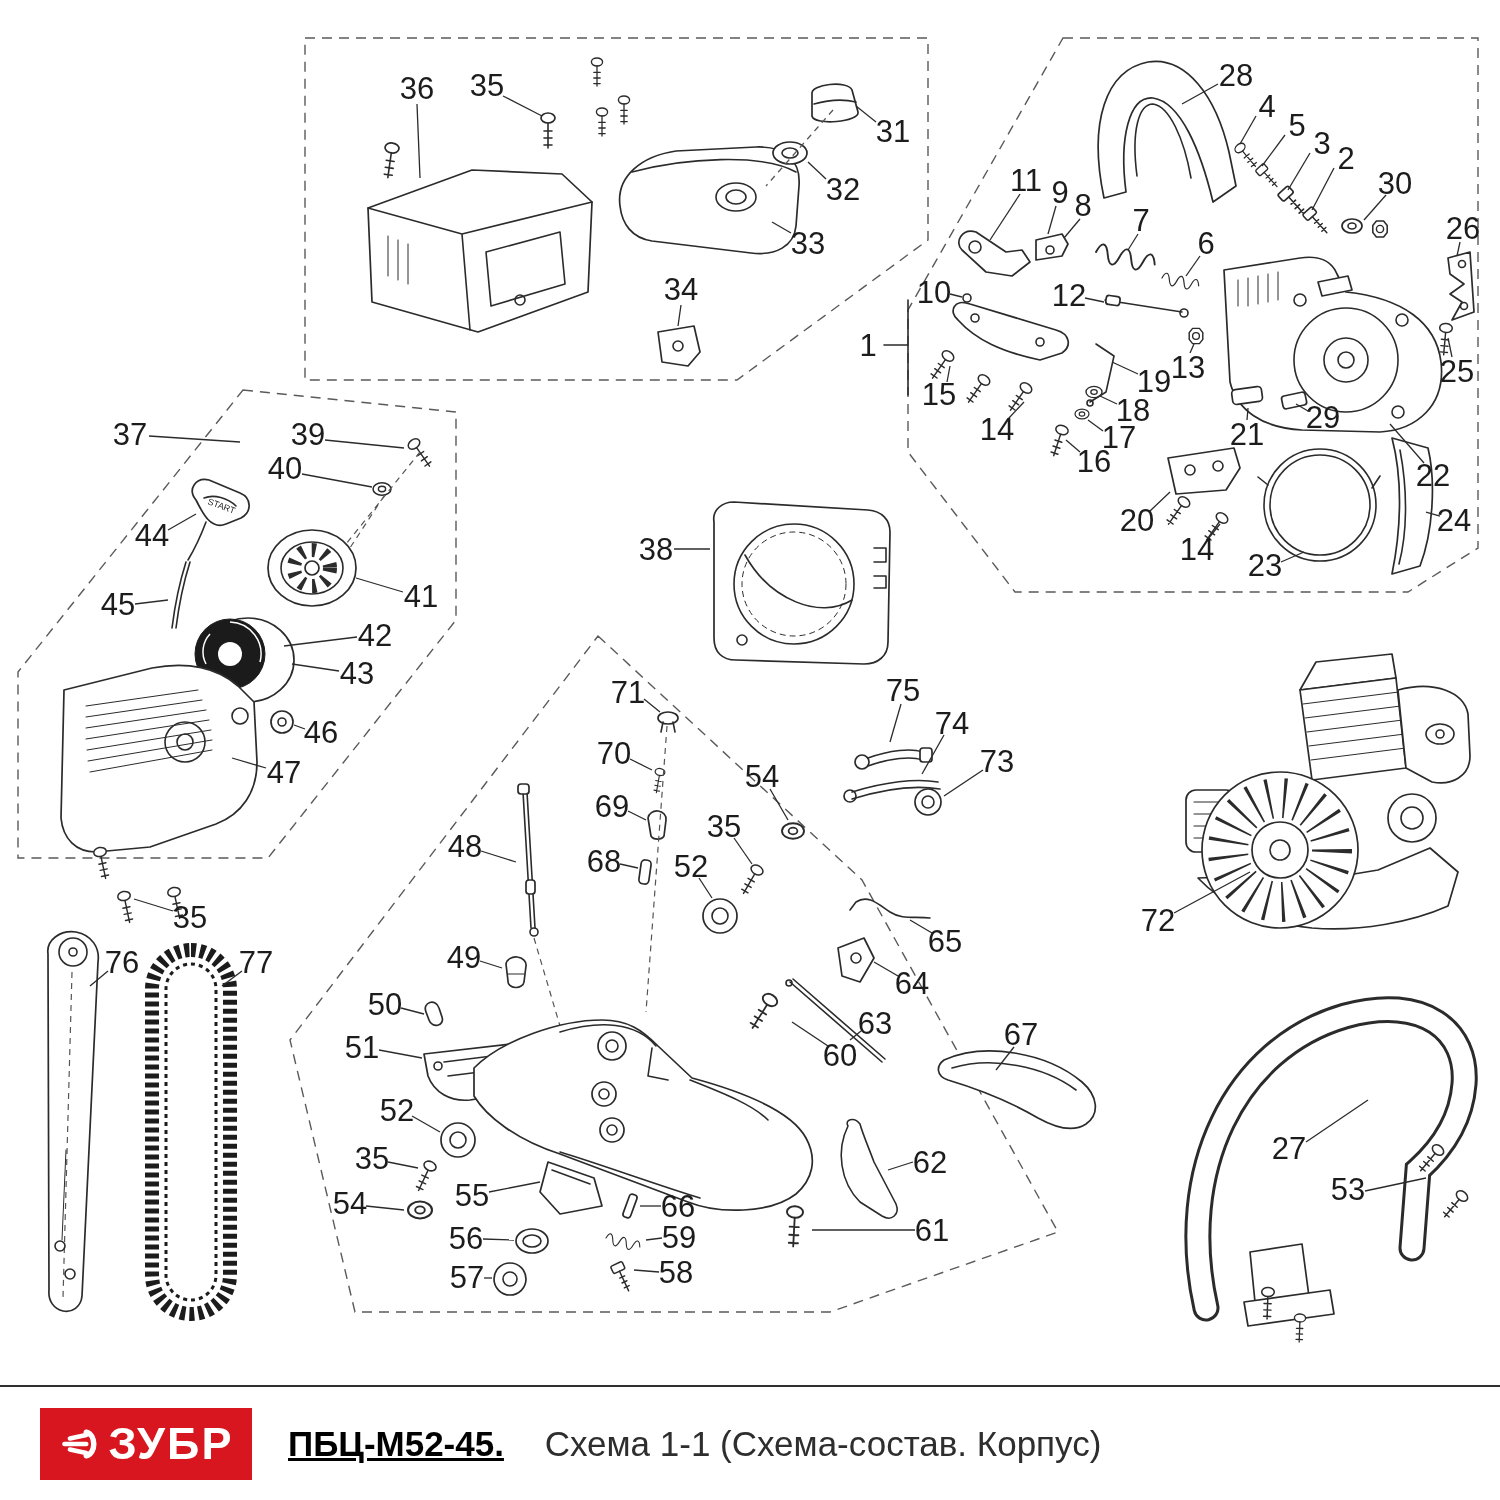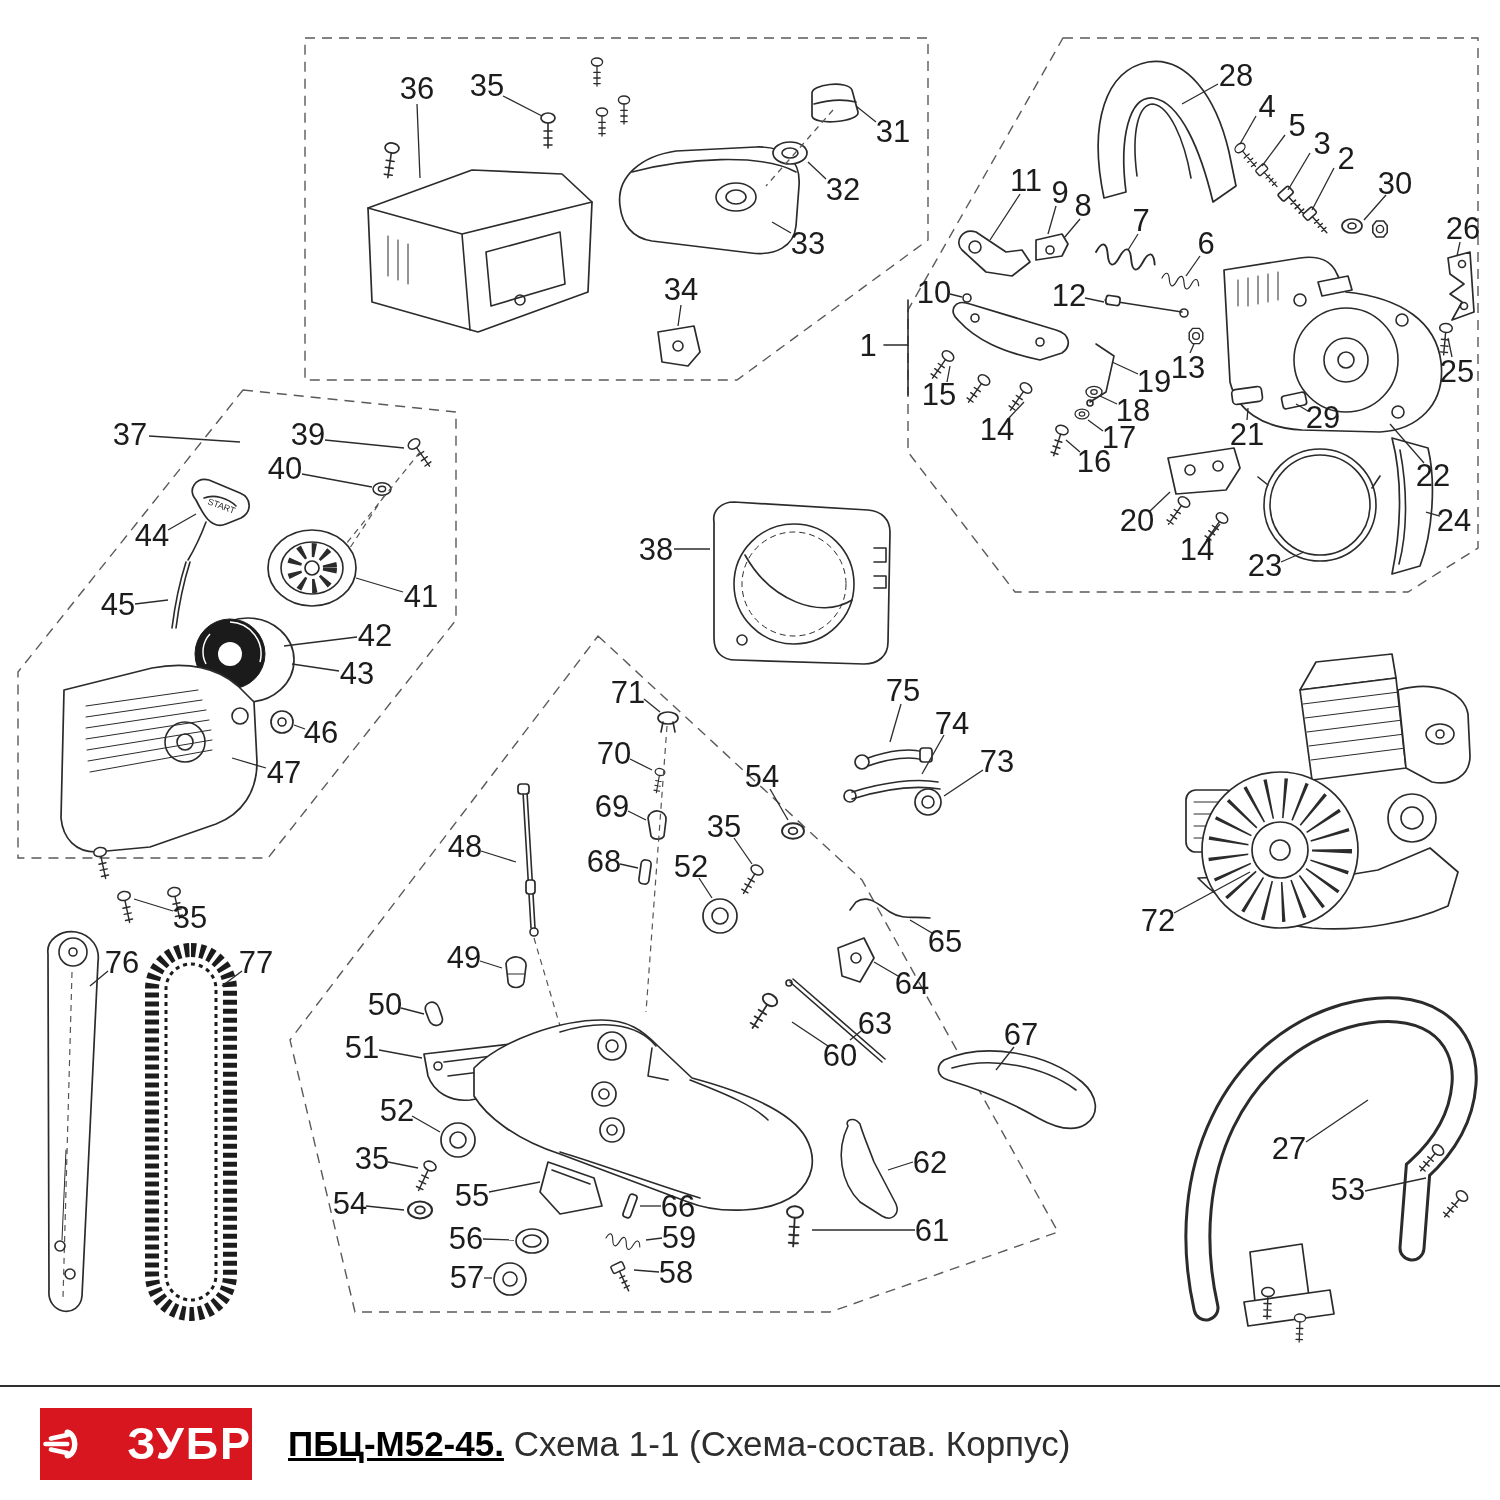--- a/index.html
+++ b/index.html
@@ -16,27 +16,27 @@
   .dash2{fill:none;stroke:#555;stroke-width:1.2;stroke-dasharray:6 5;}
   .leader{stroke:#2b2b2b;stroke-width:1.3;}
   text.callout{font-family:"Liberation Sans",sans-serif;font-size:31px;fill:#1c1c1c;text-anchor:middle;}
   text.microtext{font-family:"Liberation Sans",sans-serif;font-size:9px;fill:#2b2b2b;}
   .footer{
     position:absolute;left:0;right:0;bottom:0;height:115px;border-top:2px solid #2f2f2f;
     display:flex;align-items:center;gap:36px;padding-left:40px;background:#fff;box-sizing:border-box;
   }
   .brand-badge{
     width:212px;height:72px;background:var(--brand-red,#d8161f);color:#fff;
-    display:flex;align-items:center;justify-content:space-between;gap:10px;
+    display:flex;align-items:center;justify-content:center;gap:10px;
     font-weight:bold;font-size:45px;letter-spacing:2px;flex:0 0 auto;
   }
   .brand-arrow{width:40px;height:34px;flex:0 0 auto;}
   .footer-title{font-size:35px;color:#111;white-space:nowrap;}
   .footer-title .model{font-weight:bold;color:#000;text-decoration:underline;}
-  .footer-title .subtitle{font-weight:normal;color:#2e2e2e;}
+  .footer-title .subtitle{font-weight:normal;color:#2e2e2e;margin-left:31px;}
 </style>
 </head>
 <body>
 
 <div class="stage">
 <svg id="diagram-svg" width="1500" height="1385" viewBox="0 0 1500 1385">
 
   <defs>
     <g id="screw">
           <ellipse cx="0" cy="0" rx="7" ry="5" class="fill"></ellipse>

